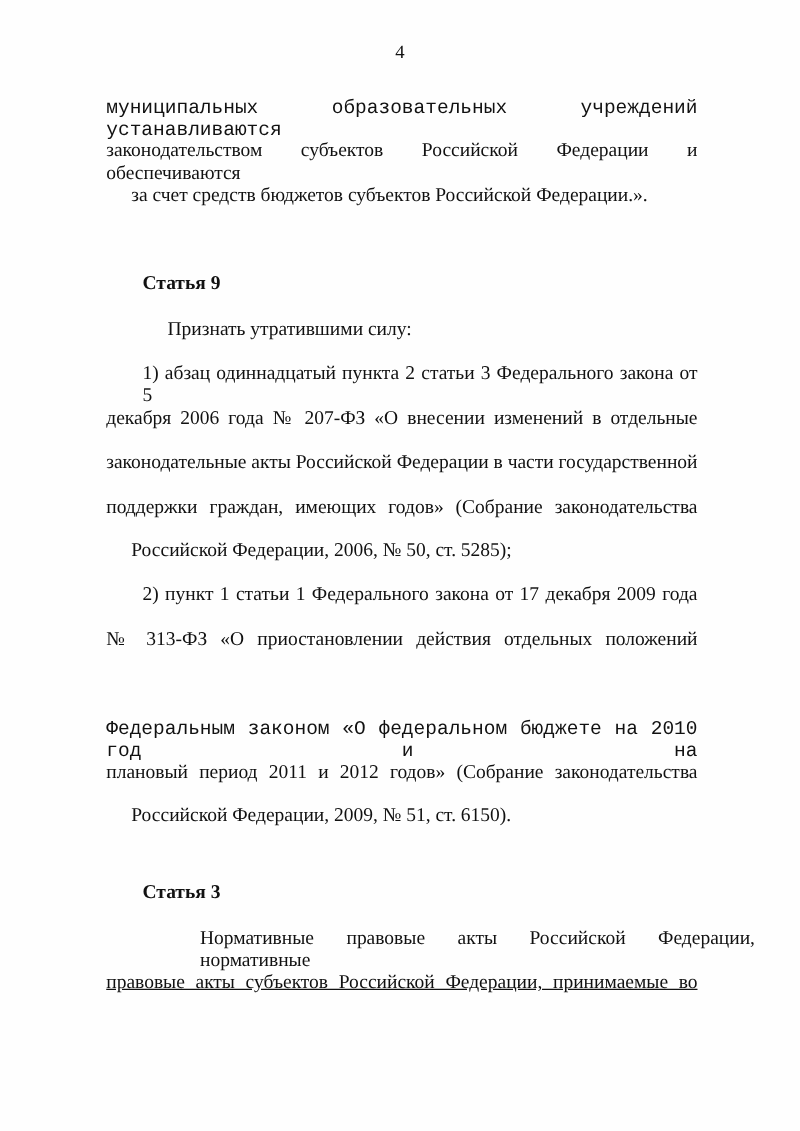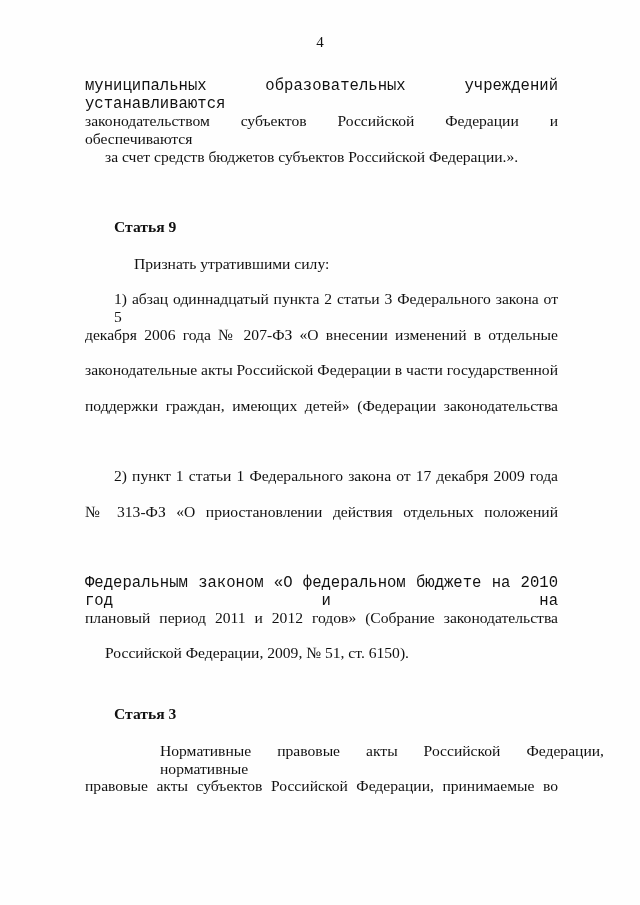--- a/index.html
+++ b/index.html
@@ -23,24 +23,25 @@
   <div class="line" style="top: 77px; white-space: normal; height: 18px; overflow: visible; font-family: Liberation Mono, monospace;">муниципальных образовательных учреждений устанавливаются</div>
   <div class="line" style="top: 112px; white-space: normal; height: 18px; overflow: visible;">законодательством субъектов Российской Федерации и обеспечиваются</div>
   <div class="line last" style="top: 148px; white-space: normal; height: 18px; overflow: visible;">за счет средств бюджетов субъектов Российской Федерации.».</div>
 
   <div class="heading" style="top:218px">Статья 9</div>
   <div class="line indent last" style="top: 255px; white-space: normal; height: 18px; overflow: visible;">Признать утратившими силу:</div>
 
   <div class="line indent" style="top: 290px; white-space: normal; height: 18px; overflow: visible;">1) абзац одиннадцатый пункта 2 статьи 3 Федерального закона от 5</div>
   <div class="line" style="top: 326px; white-space: normal; height: 18px; overflow: visible;">декабря 2006 года № 207-ФЗ «О внесении изменений в отдельные</div>
   <div class="line" style="top: 361px; white-space: normal; height: 18px; overflow: visible;">законодательные акты Российской Федерации в части государственной</div>
-  <div class="line" style="top: 397px; white-space: normal; height: 18px; overflow: visible;">поддержки граждан, имеющих детей» (Федерации законодательства</div>
+  <div class="line" style="top: 397px; white-space: normal; height: 18px; overflow: visible;">поддержки граждан, имеющих годов» (Собрание законодательства</div>
+  <div class="line last" style="top: 432px; white-space: normal; height: 18px; overflow: visible;">Российской Федерации, 2006, № 50, ст. 5285);</div>
 
   <div class="line indent" style="top: 467px; white-space: normal; height: 18px; overflow: visible;">2) пункт 1 статьи 1 Федерального закона от 17 декабря 2009 года</div>
   <div class="line" style="top: 503px; white-space: normal; height: 18px; overflow: visible;">№ 313-ФЗ «О приостановлении действия отдельных положений</div>
   <div class="line" style="top: 574px; white-space: normal; height: 18px; overflow: visible; font-family: Liberation Mono, monospace;">Федеральным законом «О федеральном бюджете на 2010 год и на</div>
   <div class="line" style="top: 609px; white-space: normal; height: 18px; overflow: visible;">плановый период 2011 и 2012 годов» (Собрание законодательства</div>
   <div class="line last" style="top: 644px; white-space: normal; height: 18px; overflow: visible;">Российской Федерации, 2009, № 51, ст. 6150).</div>
 
   <div class="heading" style="top:705px">Статья 3</div>
   <div class="line indent" style="top: 742px; white-space: normal; height: 18px; overflow: visible; margin-left: 46px;">Нормативные правовые акты Российской Федерации, нормативные</div>
-  <div class="line" style="top: 777px; white-space: normal; height: 18px; overflow: visible;">правовые акты субъектов Российской Федерации, принимаемые во</div>
+  <div class="line" style="top: 777px; white-space: normal; height: 18px; overflow: visible; text-decoration: underline;">правовые акты субъектов Российской Федерации, принимаемые во</div>
 </div>
 
 </body></html>

